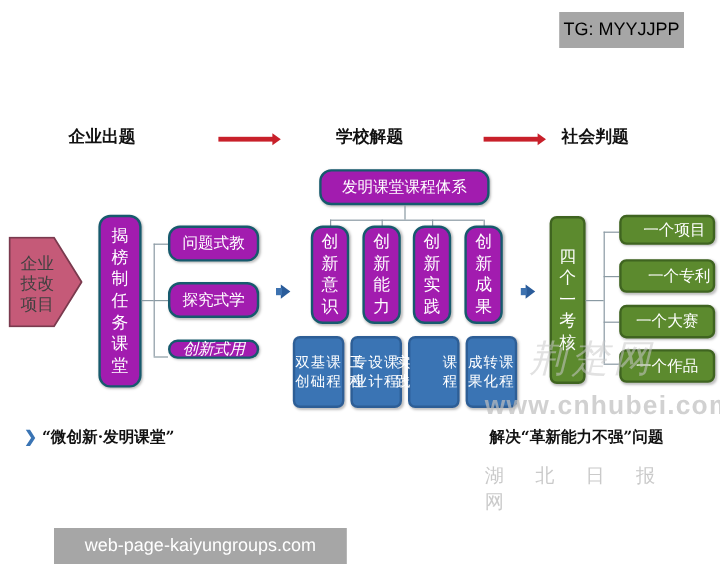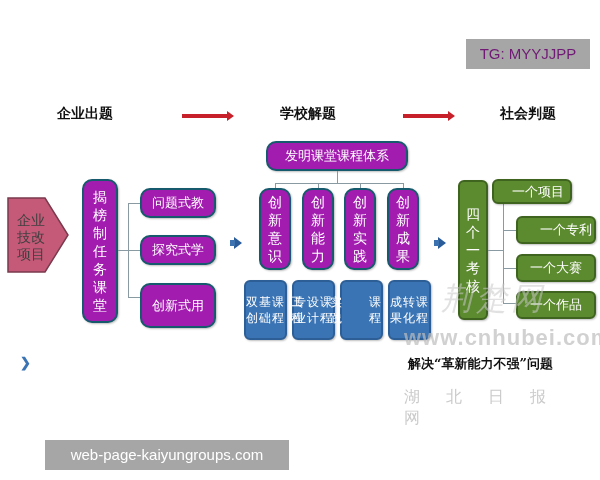--- a/index.html
+++ b/index.html
@@ -1,20 +1,20 @@
 <!DOCTYPE html>
 <html><head>
 <meta charset="utf-8">
 <style>
   html, body { margin:0; padding:0; }
   body { width:600px; height:480px; background:#ffffff; position:relative; overflow:hidden;
          font-family:"DejaVu Sans", sans-serif; }
   .abs { position:absolute; }
-  .tg-badge { left:466px; top:10px; width:124px; height:30px; background:#a6a6a6; color:#701a75;
-              font-family:"Liberation Sans", sans-serif; font-size:15px; line-height:30px; text-align:center;margin-top:29px; }
+  .tg-badge { left:466px; top:10px; width:104px; height:30px; background:#a6a6a6; color:#000000;
+              font-family:"Liberation Sans", sans-serif; font-size:15px; line-height:30px; text-align:center; }
   .url-badge { left:9px; top:440px; width:244px; height:30px; background:#a6a6a6; color:#fff;
                font-family:"Liberation Sans", sans-serif; font-size:15px; line-height:30px; text-align:center;margin-left:36px; }
   .stage { font-family:"DejaVu Serif", serif; font-weight:bold; font-size:14px; color:#111; top:105px; }
   .red-arrow { height:4px; background:#c8202a; top:114px; }
   .red-arrow::after { content:""; position:absolute; right:-6px; top:-3px; border-left:7px solid #c8202a;
                       border-top:5px solid transparent; border-bottom:5px solid transparent; }
   .pink-pent { left:7px; top:197px; width:62px; height:76px; }
   .pink-text { left:10px; top:212px; width:42px; color:#404040; font-size:14px; line-height:17px; text-align:center; }
   .teal { background:#a21caf; border:2px solid #165a6d; border-radius:10px; color:#fff; box-sizing:border-box;
           box-shadow:1px 1px 2px rgba(0,0,0,0.25); }
@@ -38,21 +38,21 @@
 </head>
 <body>
 
 <div class="abs tg-badge">TG: MYYJJPP</div>
 <div class="abs url-badge">web-page-kaiyungroups.com</div>
 
 <div class="abs stage" style="left:57px;">企业出题</div>
 <div class="abs red-arrow" style="left:182px;width:46px;"></div>
 <div class="abs stage" style="left:280px;">学校解题</div>
 <div class="abs red-arrow" style="left:403px;width:46px;"></div>
-<div class="abs stage" style="left:500px;">社会判题</div>
+<div class="abs stage" style="left:468px;">社会判题</div>
 
 <svg class="abs pink-pent" viewBox="0 0 62 76">
   <polygon points="1,1 38,1 61,38 38,75 1,75" fill="#c55a78" stroke="#7a3a4e" stroke-width="1.5"></polygon>
 </svg>
 <div class="abs pink-text">
   <div>企业</div>
   <div>技改</div>
   <div>项目</div>
 </div>
 
@@ -67,21 +67,21 @@
 </div>
 
 <div class="abs line" style="left:118px;top:250px;width:10px;height:1px;"></div>
 <div class="abs line" style="left:128px;top:203px;width:1px;height:94px;"></div>
 <div class="abs line" style="left:128px;top:203px;width:12px;height:1px;"></div>
 <div class="abs line" style="left:128px;top:250px;width:12px;height:1px;"></div>
 <div class="abs line" style="left:128px;top:297px;width:12px;height:1px;"></div>
 
 <div class="abs teal horiz" style="left:140px;top:188px;width:76px;height:30px;">问题式教</div>
 <div class="abs teal horiz" style="left:140px;top:235px;width:76px;height:30px;">探究式学</div>
-<div class="abs teal horiz" style="left:140px;top:283px;width:76px;height:45px;">创新式用</div>
+<div class="abs teal horiz" style="left:140px;top:283px;width:76px;height:16px;font-style:italic;">创新式用</div>
 
 <div class="abs small-arrow" style="left:234px;top:237px;"></div>
 
 <div class="abs teal horiz" style="left:266px;top:141px;width:142px;height:30px;font-size:13px;">发明课堂课程体系</div>
 <div class="abs line" style="left:337px;top:171px;width:1px;height:12px;"></div>
 <div class="abs line" style="left:275px;top:183px;width:128px;height:1px;"></div>
 <div class="abs line" style="left:275px;top:183px;width:1px;height:6px;"></div>
 <div class="abs line" style="left:318px;top:183px;width:1px;height:6px;"></div>
 <div class="abs line" style="left:360px;top:183px;width:1px;height:6px;"></div>
 <div class="abs line" style="left:403px;top:183px;width:1px;height:6px;"></div>
@@ -141,25 +141,26 @@
   <span>考</span>
   <span>核</span>
 </div>
 <div class="abs line" style="left:488px;top:250px;width:15px;height:1px;"></div>
 <div class="abs line" style="left:503px;top:193px;width:1px;height:110px;"></div>
 <div class="abs line" style="left:503px;top:193px;width:13px;height:1px;"></div>
 <div class="abs line" style="left:503px;top:230px;width:13px;height:1px;"></div>
 <div class="abs line" style="left:503px;top:268px;width:13px;height:1px;"></div>
 <div class="abs line" style="left:503px;top:303px;width:13px;height:1px;"></div>
 
-<div class="abs green horiz" style="left:492px;top:179px;width:80px;height:25px;padding-left:12px;">一个项目</div>
+<div class="abs green horiz" style="left:516px;top:179px;width:80px;height:25px;padding-left:12px;">一个项目</div>
 <div class="abs green horiz" style="left:516px;top:216px;width:80px;height:28px;padding-left:20px;">一个专利</div>
 <div class="abs green horiz" style="left:516px;top:254px;width:80px;height:28px;">一个大赛</div>
 <div class="abs green horiz" style="left:516px;top:291px;width:80px;height:28px;">一个作品</div>
 
 <div class="abs bottom-left">
   <span class="chev">❯</span>
+  <span>“微创新·发明课堂”</span>
 </div>
 <div class="abs bottom-right">解决“革新能力不强”问题</div>
 
 <div class="abs wm1">荆楚网</div>
 <div class="abs wm2">www.cnhubei.com</div>
 <div class="abs wm3">湖北日报网</div>
 
 </body></html>

